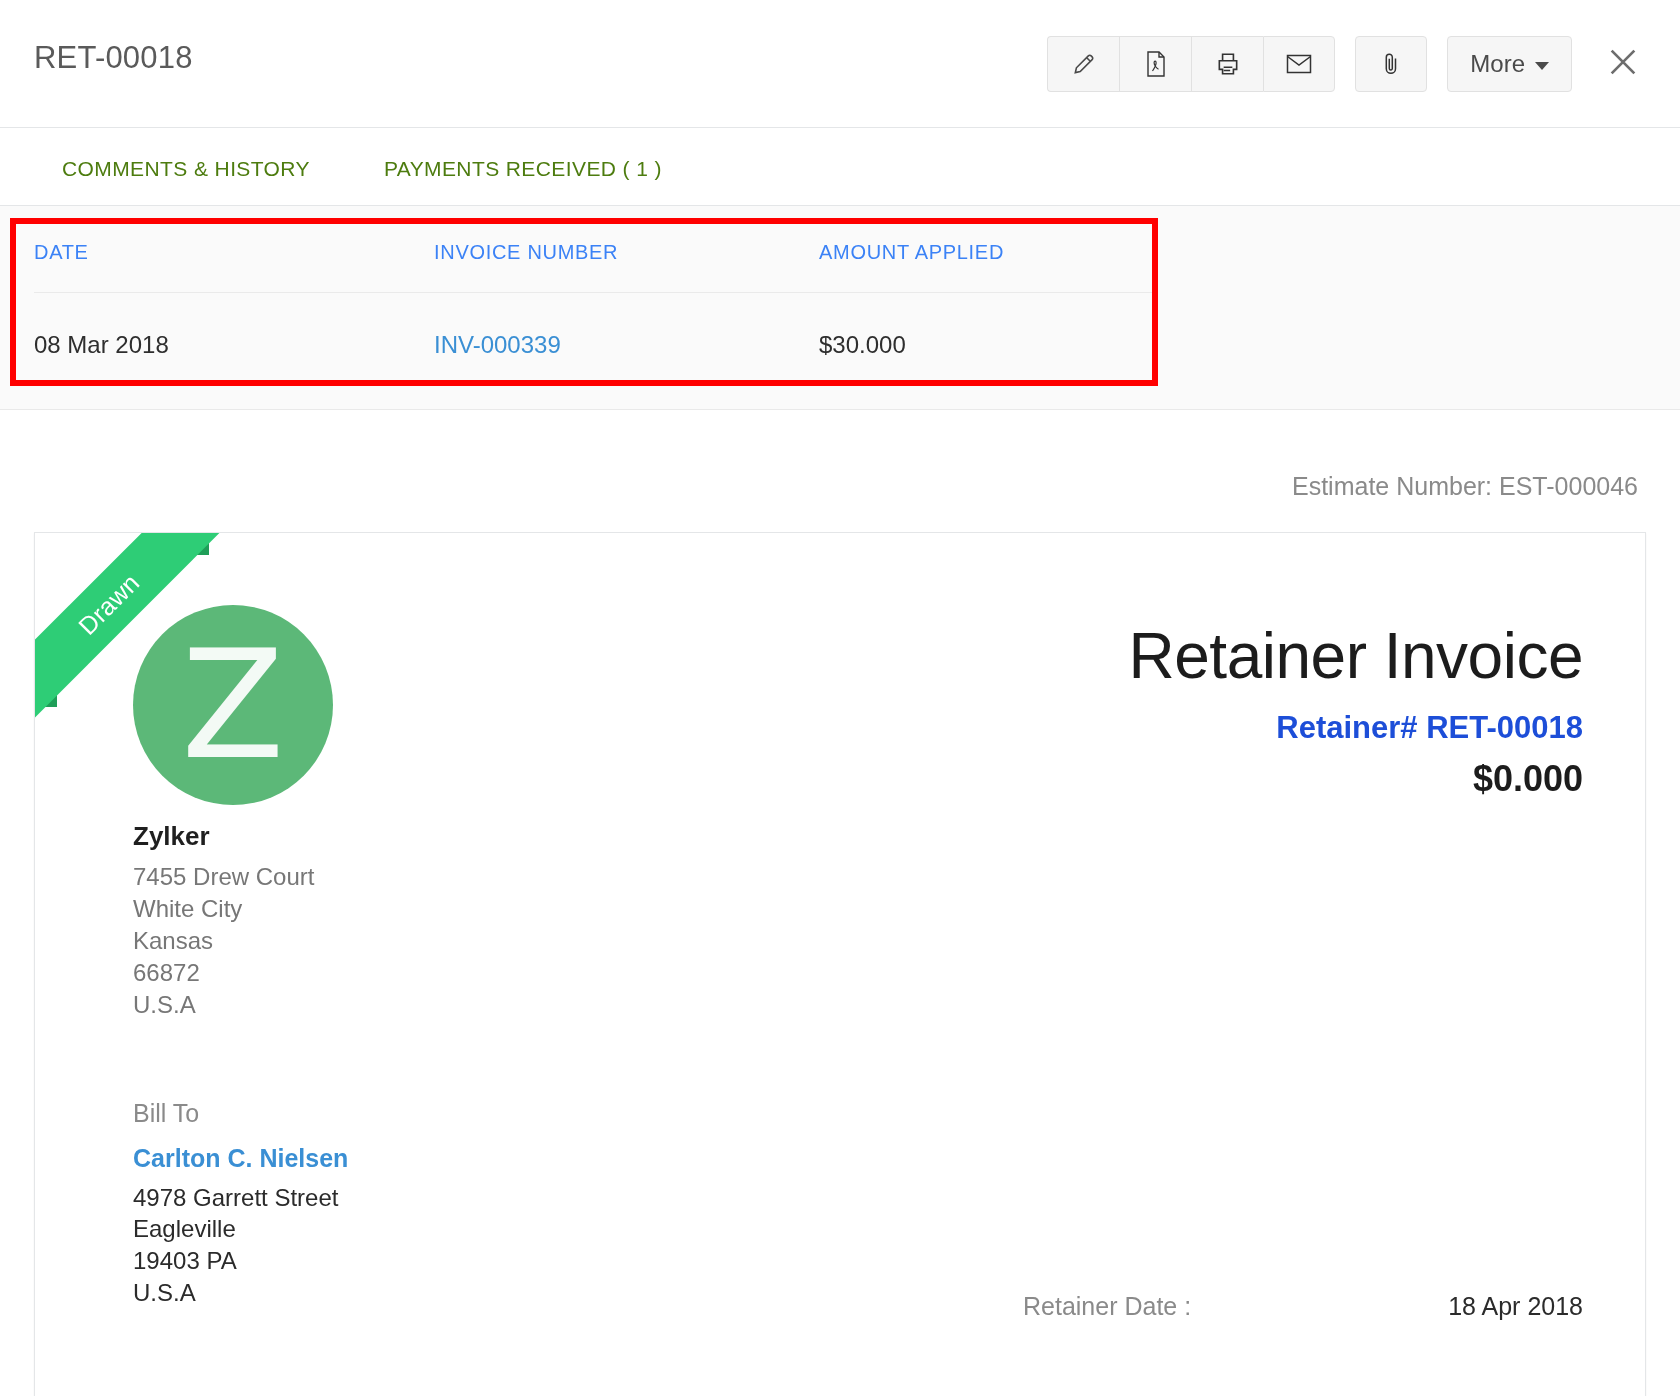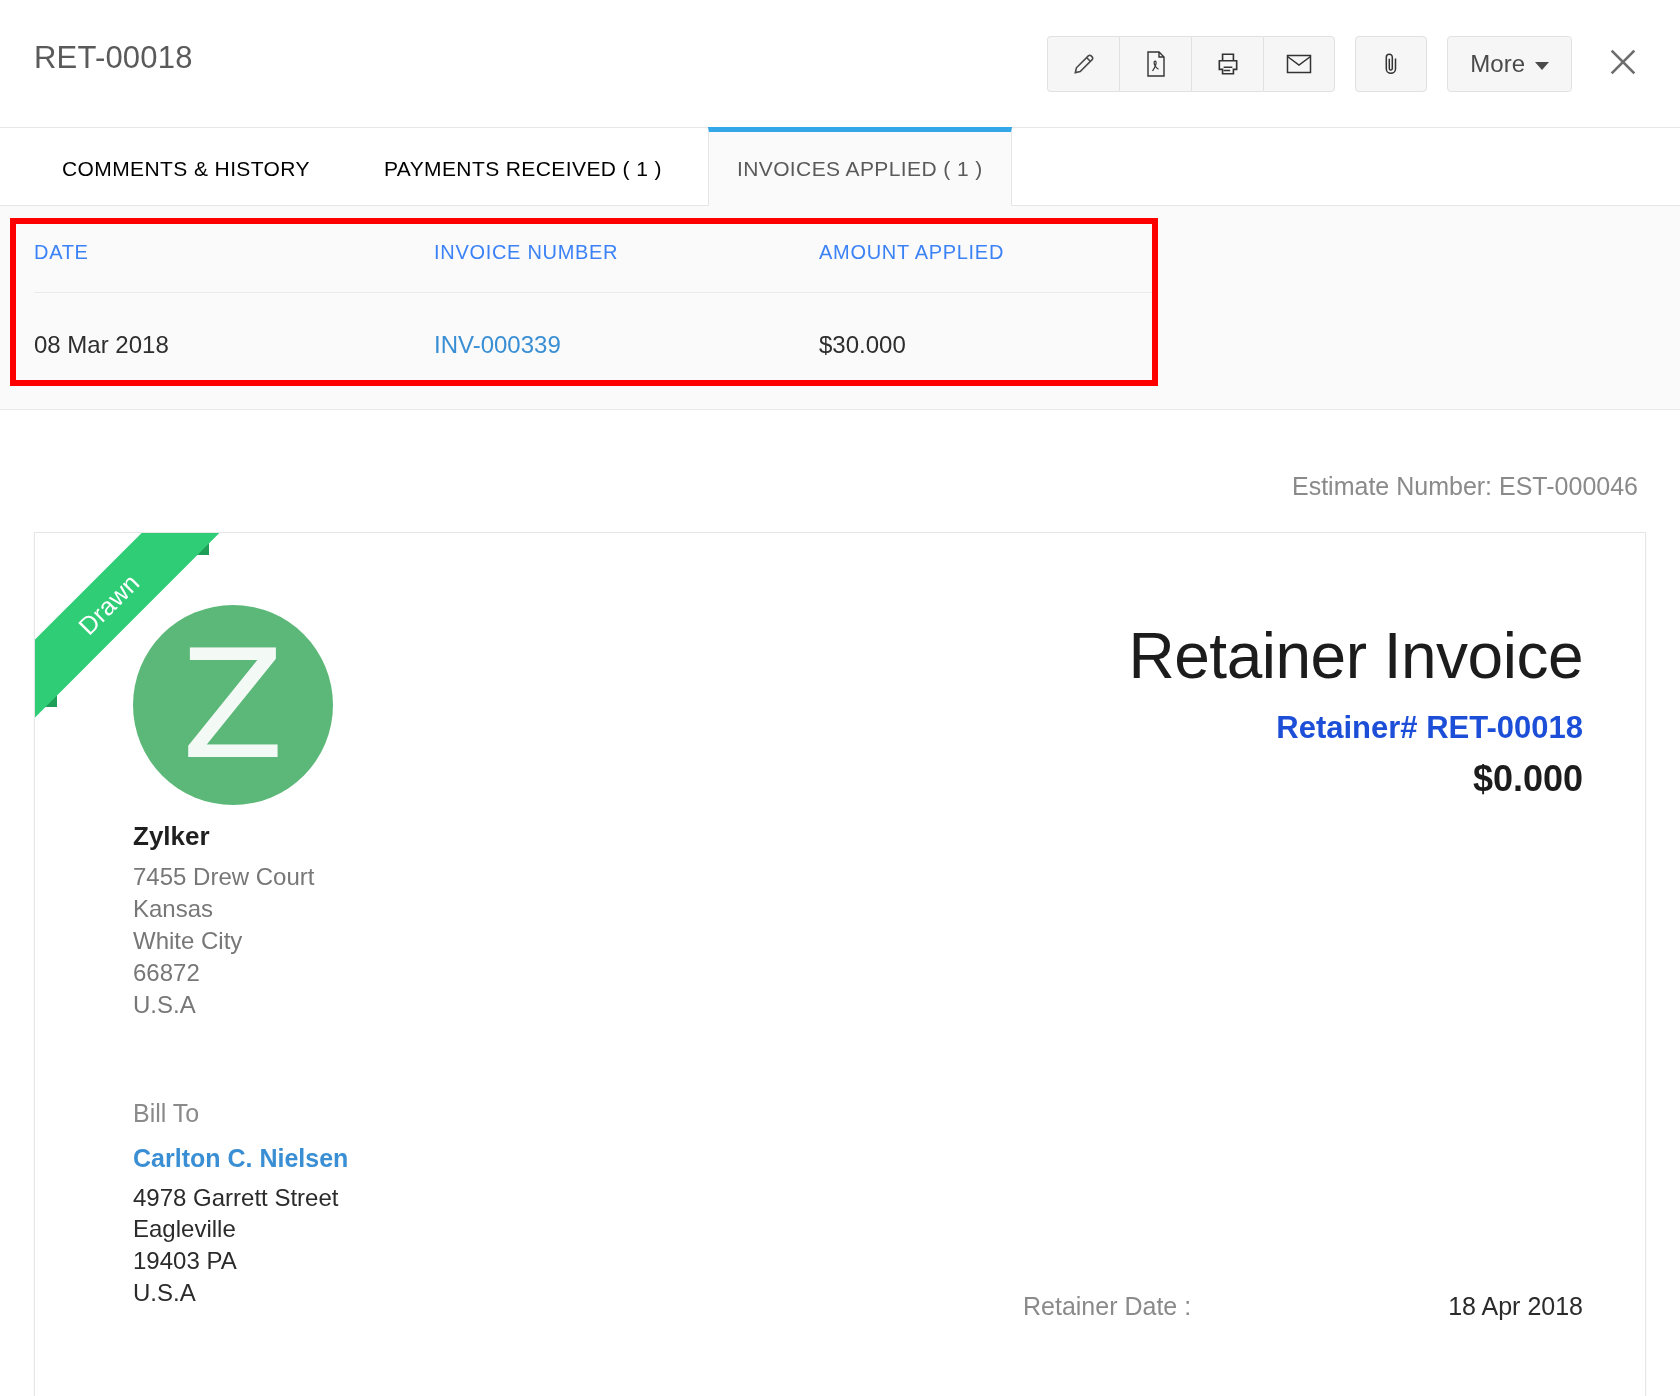--- a/index.html
+++ b/index.html
@@ -94,21 +94,21 @@
     align-items: flex-end;
     padding-left: 34px;
     background: #ffffff;
   }
   .tab {
     height: 78px;
     display: flex; align-items: center;
     padding: 0 28px;
     font-size: 21px;
     letter-spacing: 0.4px;
-    color: #000000;
+    color: #4d7c0f;
     cursor: pointer;
     background: transparent;
     border-top: 5px solid transparent;
     margin-right: 18px;
     white-space: nowrap;
   }
   .tab.active {
     color: #5a5a5a;
     background: #fafafa;
     border-top: 5px solid #33a7e8;
@@ -378,21 +378,20 @@
             <path d="M4 4l16 16M20 4L4 20"></path>
           </svg>
         </span>
       </div>
     </div>
   </div>
 
   <div class="tabs">
     <div class="tab">COMMENTS &amp; HISTORY</div>
     <div class="tab">PAYMENTS RECEIVED ( 1 )</div>
-    <div class="tab active">INVOICES APPLIED ( 1 )</div>
   </div>
 
   <div class="table-wrap">
     <table class="applied">
       <thead>
         <tr>
           <th class="col-date">DATE</th>
           <th class="col-inv">INVOICE NUMBER</th>
           <th class="col-amt">AMOUNT APPLIED</th>
         </tr>
@@ -429,22 +428,22 @@
         <div class="head-right">
           <div class="doc-title">Retainer Invoice</div>
           <div class="doc-sub">Retainer# RET-00018</div>
           <div class="bal-value">$0.000</div>
         </div>
       </div>
 
       <div class="from-block">
         <div class="from-name">Zylker</div>
         <div class="addr-line">7455 Drew Court</div>
+        <div class="addr-line">White City</div>
         <div class="addr-line">Kansas</div>
-        <div class="addr-line">White City</div>
         <div class="addr-line">66872</div>
         <div class="addr-line">U.S.A</div>
       </div>
 
       <div class="billto-block">
         <div class="billto-label">Bill To</div>
         <div class="billto-name">Carlton C. Nielsen</div>
         <div class="billto-line">4978 Garrett Street</div>
         <div class="billto-line">Eagleville</div>
         <div class="billto-line">19403 PA</div>

